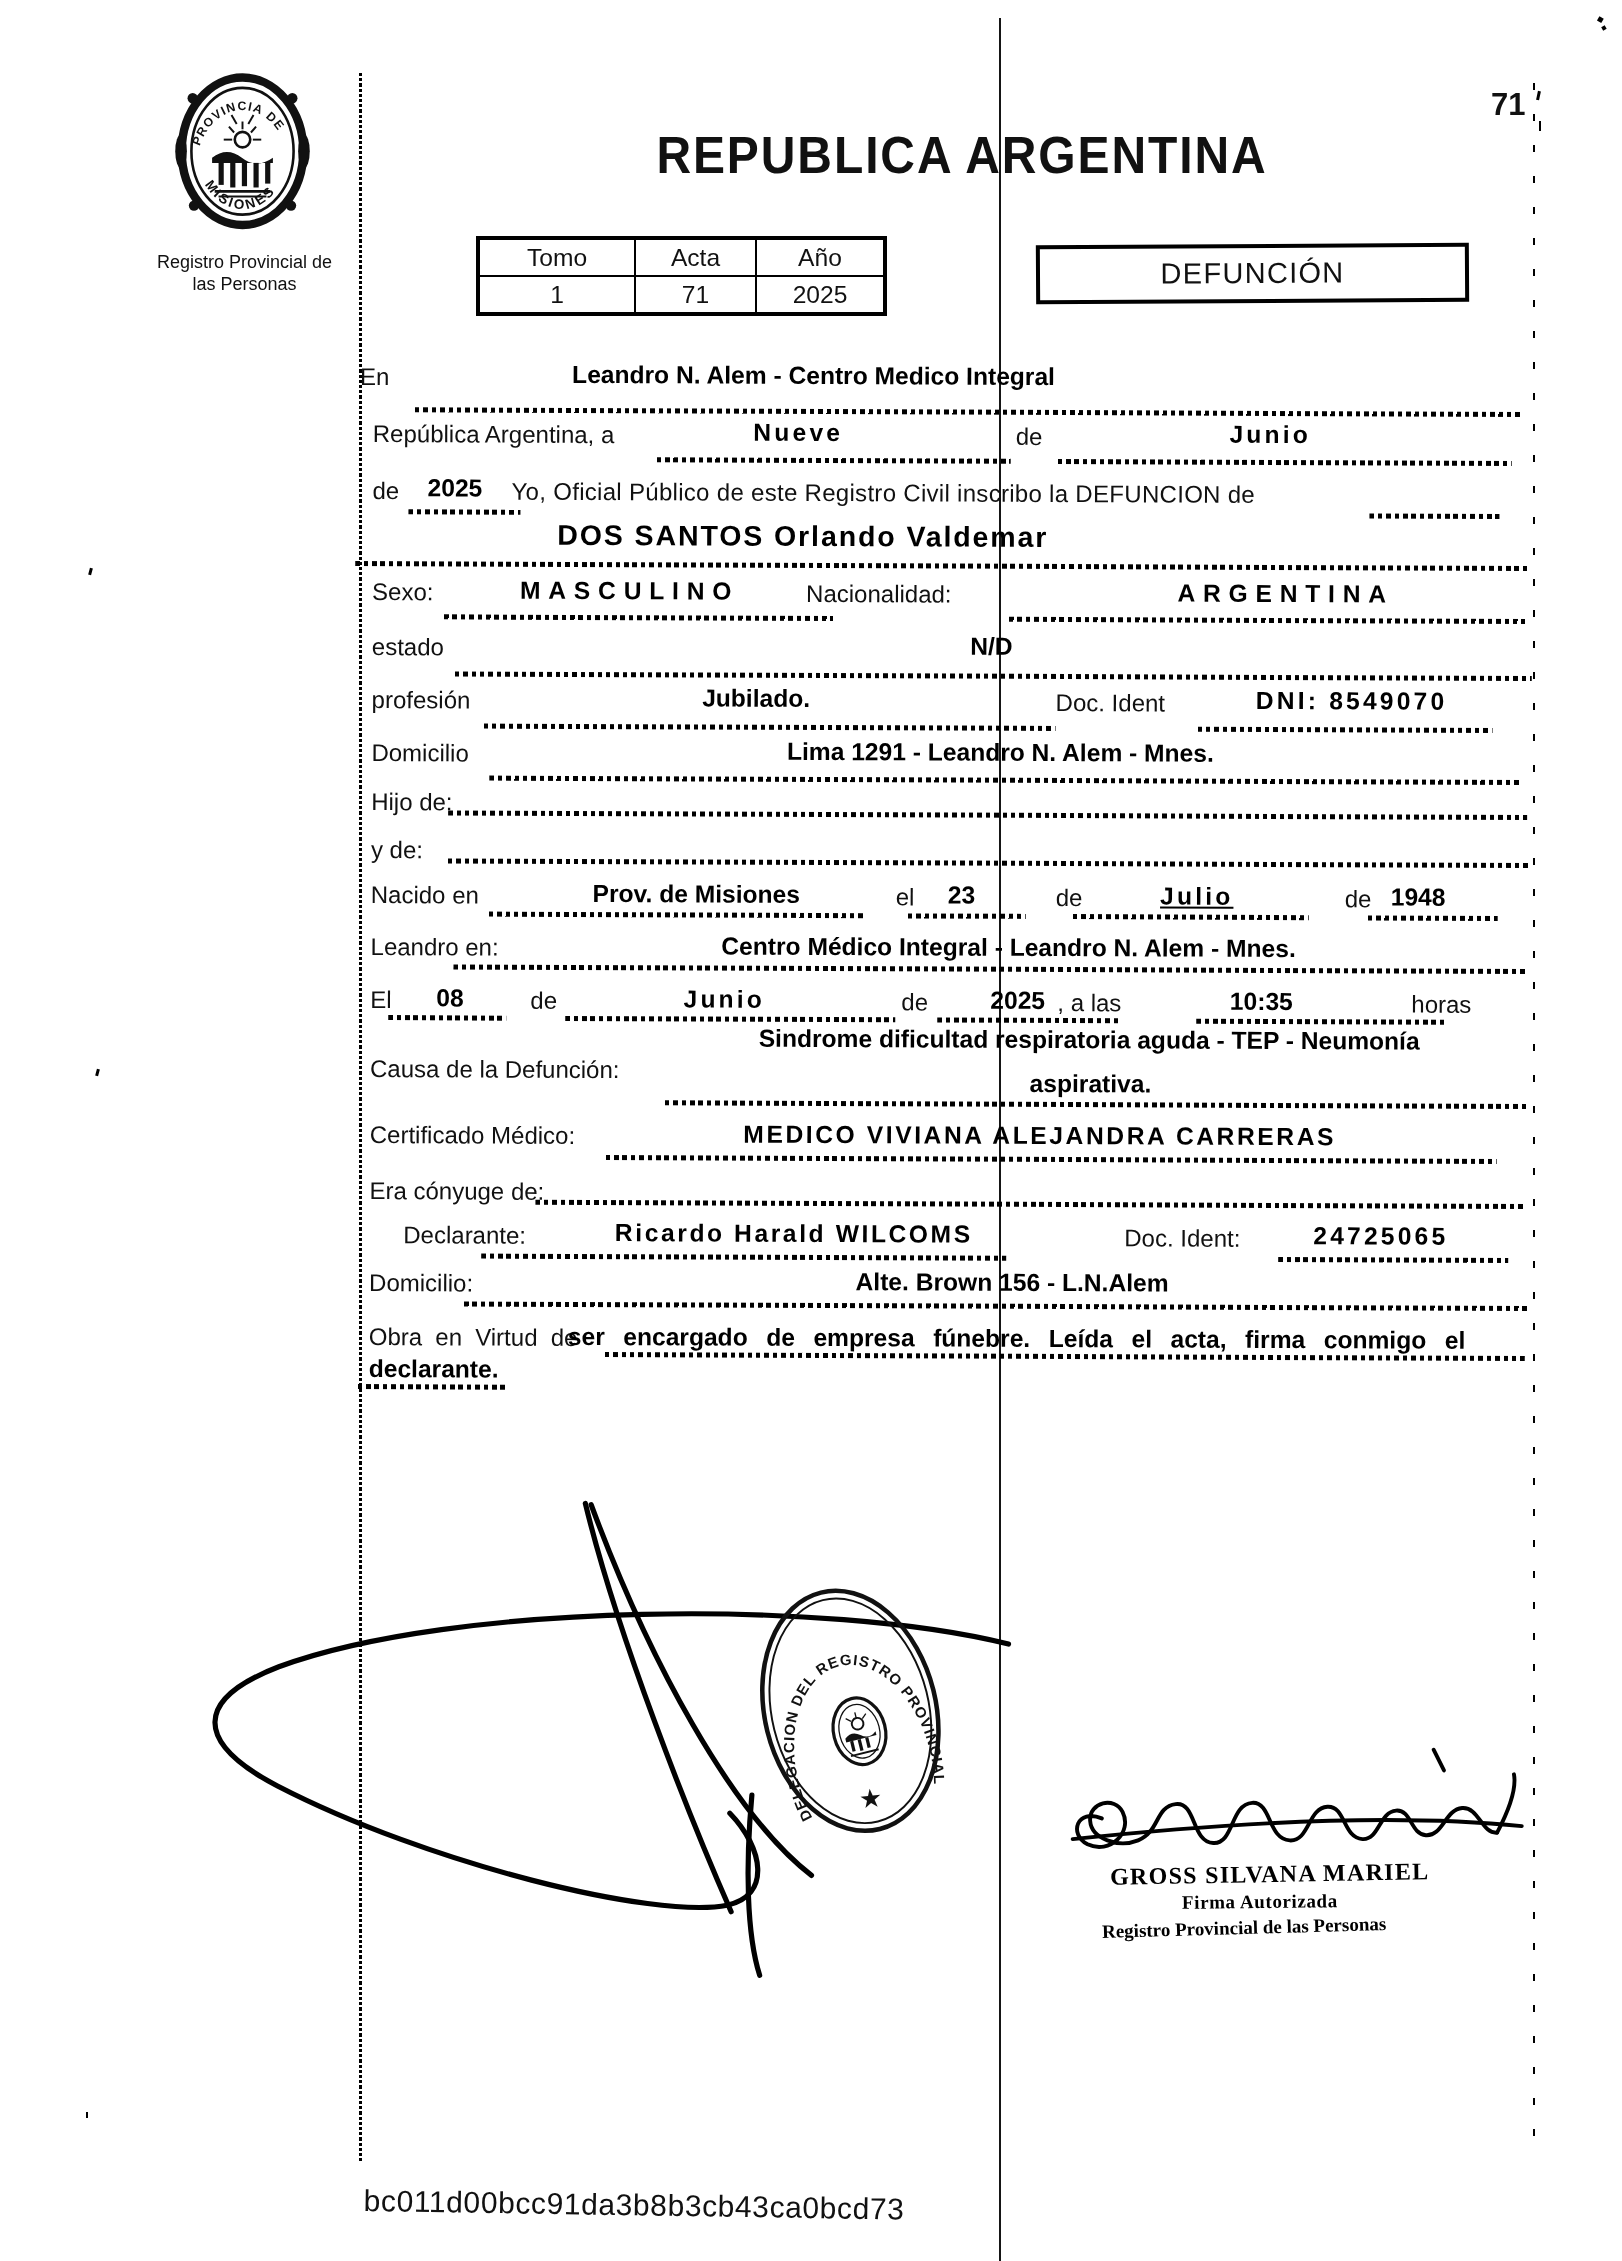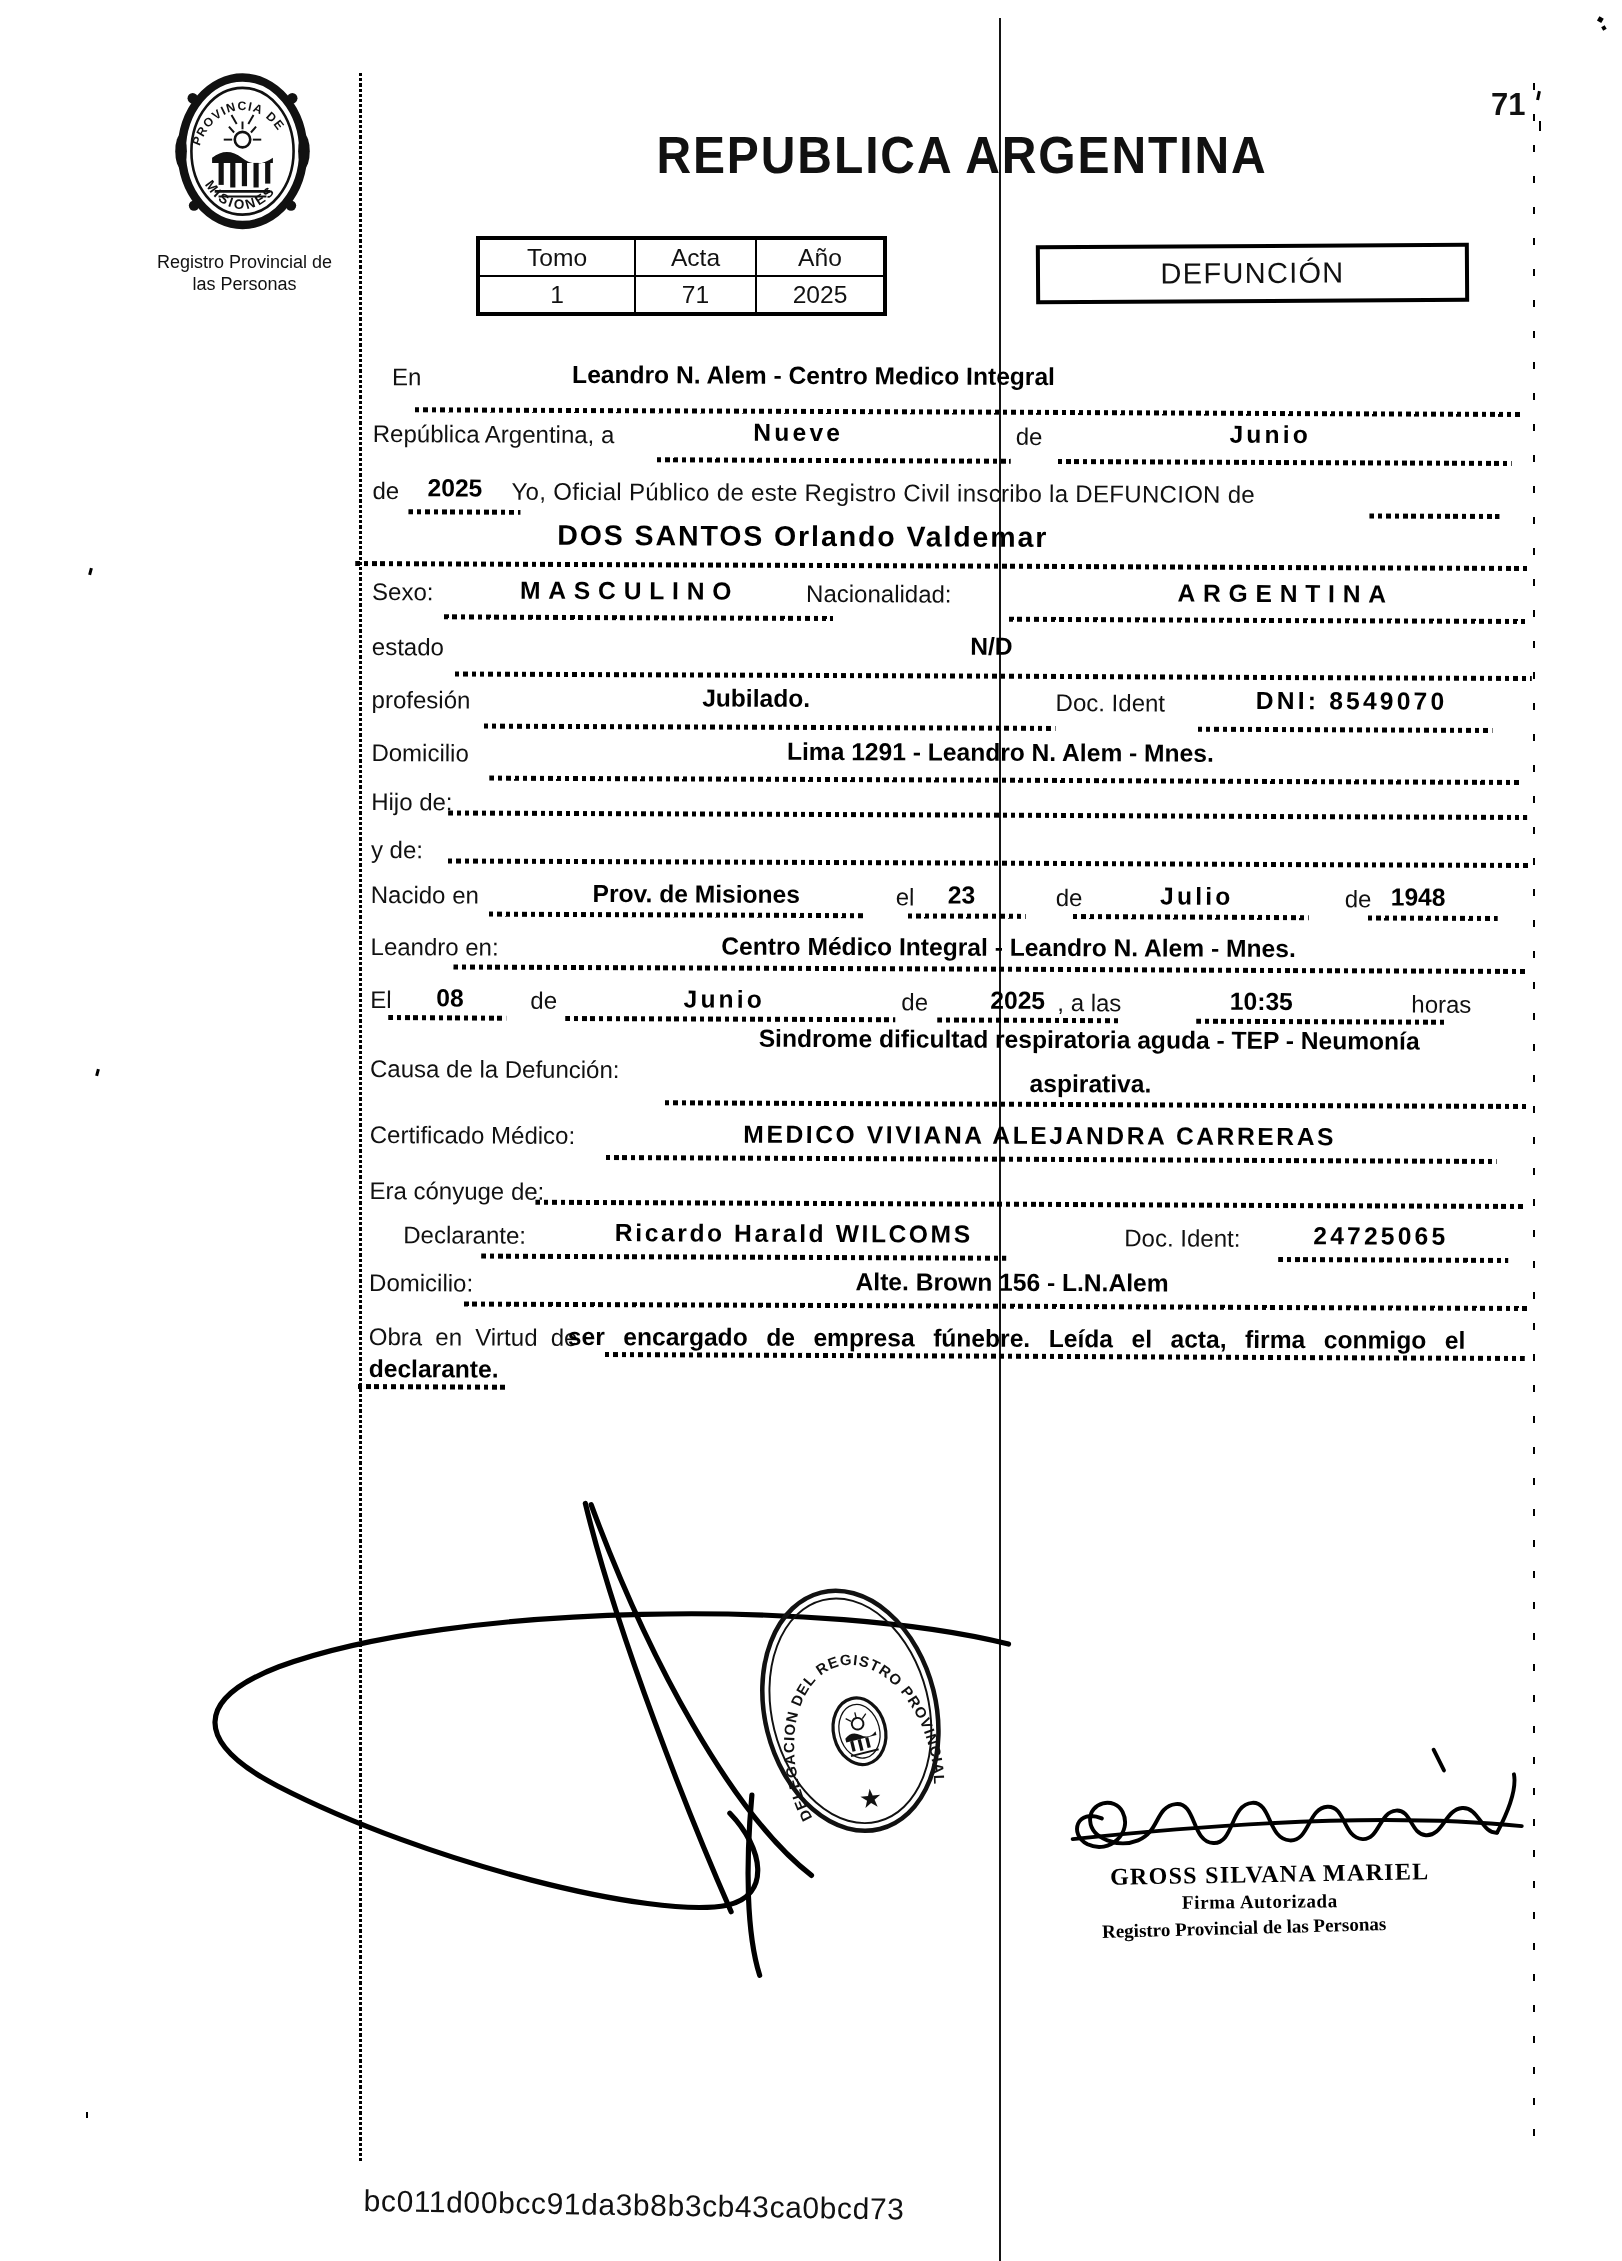--- a/index.html
+++ b/index.html
@@ -113,21 +113,21 @@
     <div class="cell">Año</div>
     <div class="cell">1</div>
     <div class="cell">71</div>
     <div class="cell">2025</div>
   </div>
 
   <div class="defbox">DEFUNCIÓN</div>
 
   <div class="abs" style="left:0;top:0;width:1623px;height:2261px;transform:rotate(0.25deg);transform-origin:363px 389px;">
 
-    <span class="fl" style="left:392px;top:363px;text-align:center;">En</span>
+    <span class="fl" style="left:360px;top:363px;text-align:center;">En</span>
     <span class="fv ctr" style="left:415px;top:360px;width:797px;">Leandro N. Alem - Centro Medico Integral</span>
     <div class="dots" style="left:415px;top:407px;width:1108px;"></div>
 
     <span class="fl" style="left:373px;top:420px;">República Argentina, a</span>
     <span class="fv ctr sp2" style="left:669px;top:417px;width:259px;">Nueve</span>
     <span class="fl" style="left:1016px;top:420px;">de</span>
     <span class="fv ctr sp2" style="left:1141px;top:417px;width:259px;">Junio</span>
     <div class="dots" style="left:657px;top:456px;width:354px;"></div>
     <div class="dots" style="left:1058px;top:456px;width:454px;"></div>
 
@@ -165,21 +165,21 @@
     <span class="fl" style="left:373px;top:788px;">Hijo de:</span>
     <div class="dots" style="left:450px;top:810px;width:1079px;"></div>
     <span class="fl" style="left:373px;top:836px;">y de:</span>
     <div class="dots" style="left:450px;top:858px;width:1082px;"></div>
 
     <span class="fl" style="left:373px;top:881px;">Nacido en</span>
     <span class="fv ctr" style="left:504px;top:879px;width:389px;">Prov. de Misiones</span>
     <span class="fl" style="left:898px;top:881px;">el</span>
     <span class="fv" style="left:950px;top:879px;">23</span>
     <span class="fl" style="left:1058px;top:881px;">de</span>
-    <span class="fv ctr sp2" style="left:1102px;top:879px;width:194px;">Julio</span>
+    <span class="fv ctr sp2" style="left:1102px;top:879px;width:194px;text-decoration:underline;">Julio</span>
     <span class="fl" style="left:1347px;top:881px;">de</span>
     <span class="fv" style="left:1393px;top:879px;">1948</span>
     <div class="dots" style="left:491px;top:911px;width:378px;"></div>
     <div class="dots" style="left:910px;top:911px;width:118px;"></div>
     <div class="dots" style="left:1075px;top:911px;width:236px;"></div>
     <div class="dots" style="left:1370px;top:911px;width:130px;"></div>
 
     <span class="fl" style="left:373px;top:933px;">Leandro en:</span>
     <span class="fv ctr" style="left:674px;top:931px;width:674px;">Centro Médico Integral - Leandro N. Alem - Mnes.</span>
     <div class="dots" style="left:456px;top:964px;width:1073px;"></div>

